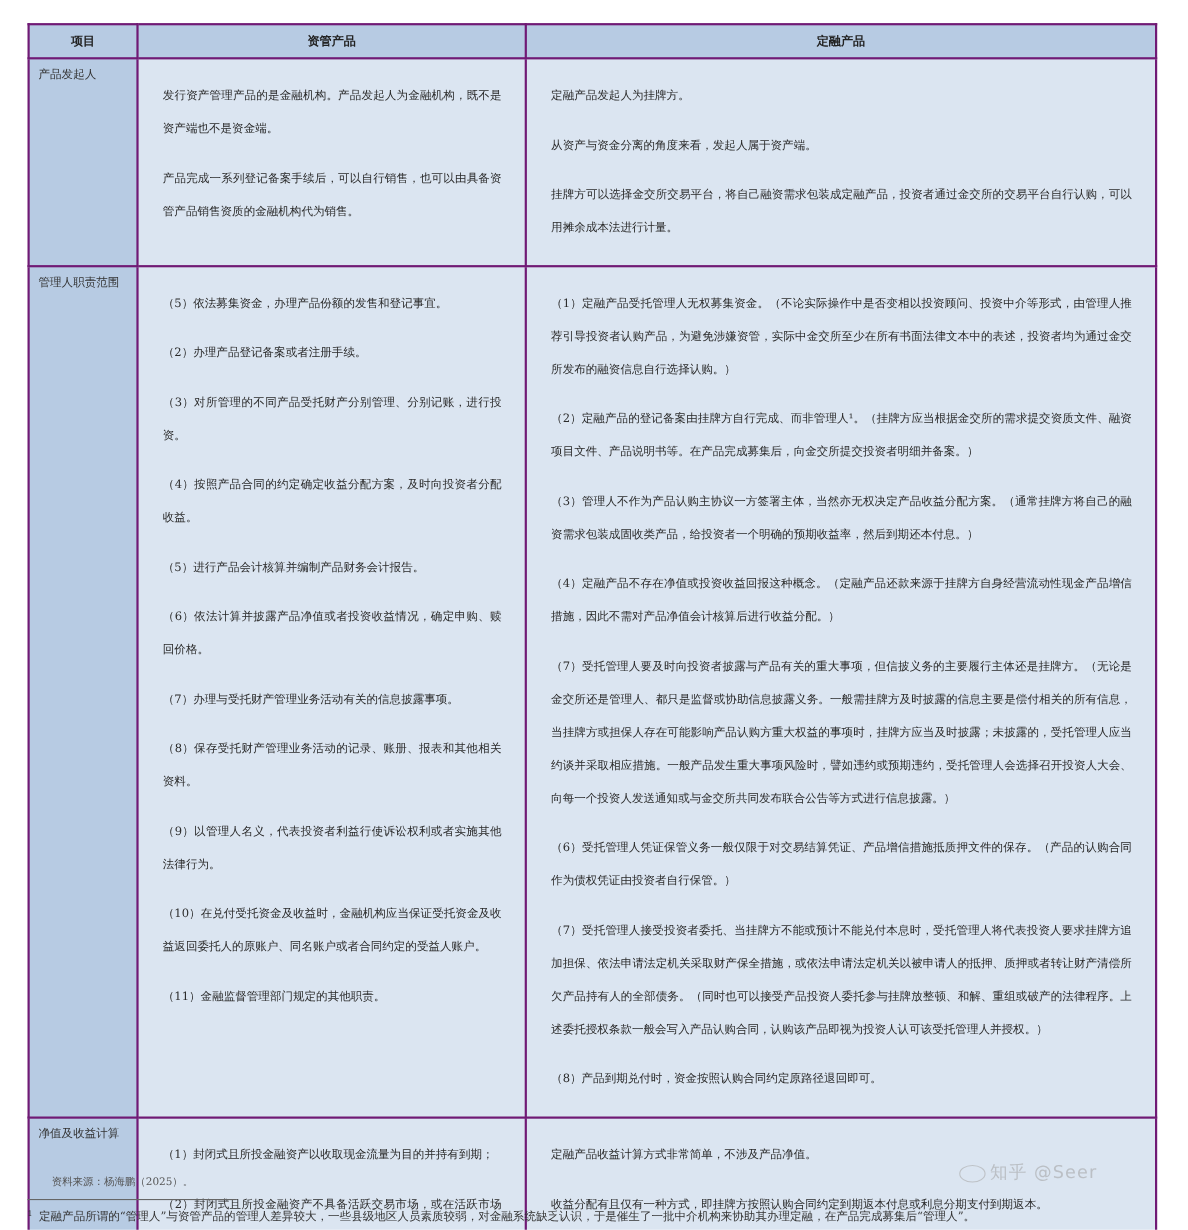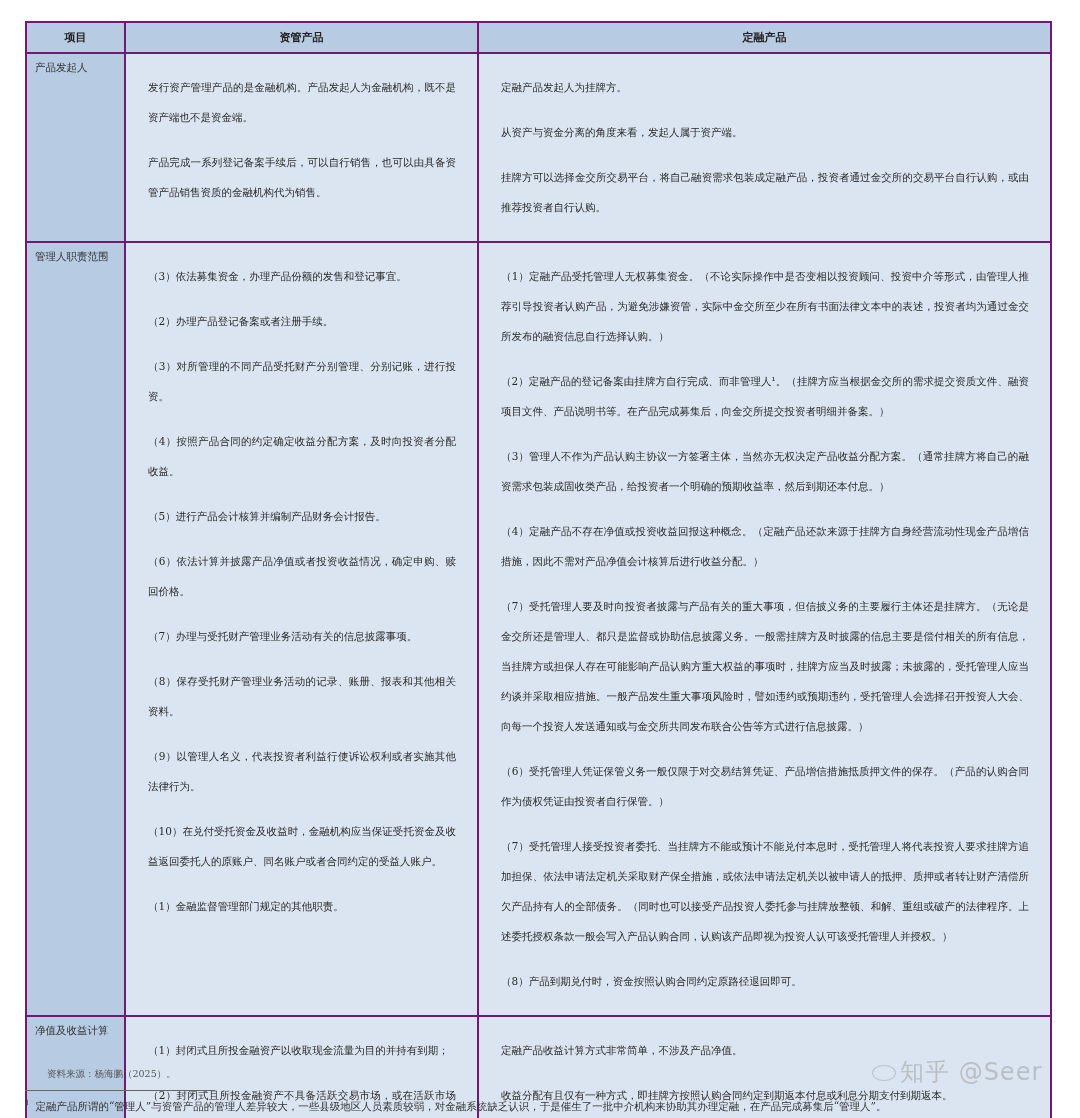--- a/index.html
+++ b/index.html
@@ -12,21 +12,21 @@
             text-align: center; vertical-align: middle; color: #222; }
   .tbl td.key { background: #b7cbe3; padding: 7px 0 0 8px; color: #333; }
   .tbl td.cell { background: #dbe5f1; padding: 3px 6px 4px 7px; }
   .p { line-height: 30px; margin: 15px; text-align: justify; }
   .col-key { width: 99px; }
   .col-am  { width: 353px; }
   .source { position: absolute; left: 47px; top: 1068px; font-size: 9.5px; color: #555; }
   .fn-rule { position: absolute; left: 25px; top: 1090px; width: 190px; height: 1px; background: #666; }
   .footnote { position: absolute; left: 25px; top: 1099px; font-size: 10.5px; color: #333; white-space: nowrap; }
   .footnote sup { font-size: 7px; margin-right: 6px; }
-  .watermark { position: absolute; left: 872px; top: 1056px; font-size: 24px; color: rgba(160,160,160,0.55);
+  .watermark { position: absolute; left: 872px; top: 1056px; font-size: 16px; color: rgba(160,160,160,0.55);
                font-family: "DejaVu Sans", sans-serif; letter-spacing: 1px; }
   .watermark .bubble { display: inline-block; width: 22px; height: 14px; border: 1.5px solid rgba(170,170,170,0.6);
                        border-radius: 50%; margin-right: 4px; vertical-align: middle; }
 </style>
 </head>
 <body>
 
 <table class="tbl">
   <colgroup>
     <col class="col-key">
@@ -44,38 +44,38 @@
 
     <tr style="height:156px">
       <td class="key">产品发起人</td>
       <td class="cell">
         <p class="p">发行资产管理产品的是金融机构。产品发起人为金融机构，既不是资产端也不是资金端。</p>
         <p class="p">产品完成一系列登记备案手续后，可以自行销售，也可以由具备资管产品销售资质的金融机构代为销售。</p>
       </td>
       <td class="cell">
         <p class="p">定融产品发起人为挂牌方。</p>
         <p class="p">从资产与资金分离的角度来看，发起人属于资产端。</p>
-        <p class="p">挂牌方可以选择金交所交易平台，将自己融资需求包装成定融产品，投资者通过金交所的交易平台自行认购，或由推荐投资者自行认购。</p>
+        <p class="p">挂牌方可以选择金交所交易平台，将自己融资需求包装成定融产品，投资者通过金交所的交易平台自行认购，可以用摊余成本法进行计量。</p>
       </td>
     </tr>
 
     <tr style="height:635px">
       <td class="key">管理人职责范围</td>
       <td class="cell">
-        <p class="p">（3）依法募集资金，办理产品份额的发售和登记事宜。</p>
+        <p class="p">（5）依法募集资金，办理产品份额的发售和登记事宜。</p>
         <p class="p">（2）办理产品登记备案或者注册手续。</p>
         <p class="p">（3）对所管理的不同产品受托财产分别管理、分别记账，进行投资。</p>
         <p class="p">（4）按照产品合同的约定确定收益分配方案，及时向投资者分配收益。</p>
         <p class="p">（5）进行产品会计核算并编制产品财务会计报告。</p>
         <p class="p">（6）依法计算并披露产品净值或者投资收益情况，确定申购、赎回价格。</p>
         <p class="p">（7）办理与受托财产管理业务活动有关的信息披露事项。</p>
         <p class="p">（8）保存受托财产管理业务活动的记录、账册、报表和其他相关资料。</p>
         <p class="p">（9）以管理人名义，代表投资者利益行使诉讼权利或者实施其他法律行为。</p>
         <p class="p">（10）在兑付受托资金及收益时，金融机构应当保证受托资金及收益返回委托人的原账户、同名账户或者合同约定的受益人账户。</p>
-        <p class="p">（1）金融监督管理部门规定的其他职责。</p>
+        <p class="p">（11）金融监督管理部门规定的其他职责。</p>
       </td>
       <td class="cell">
         <p class="p">（1）定融产品受托管理人无权募集资金。（不论实际操作中是否变相以投资顾问、投资中介等形式，由管理人推荐引导投资者认购产品，为避免涉嫌资管，实际中金交所至少在所有书面法律文本中的表述，投资者均为通过金交所发布的融资信息自行选择认购。）</p>
         <p class="p">（2）定融产品的登记备案由挂牌方自行完成、而非管理人¹。（挂牌方应当根据金交所的需求提交资质文件、融资项目文件、产品说明书等。在产品完成募集后，向金交所提交投资者明细并备案。）</p>
         <p class="p">（3）管理人不作为产品认购主协议一方签署主体，当然亦无权决定产品收益分配方案。（通常挂牌方将自己的融资需求包装成固收类产品，给投资者一个明确的预期收益率，然后到期还本付息。）</p>
         <p class="p">（4）定融产品不存在净值或投资收益回报这种概念。（定融产品还款来源于挂牌方自身经营流动性现金产品增信措施，因此不需对产品净值会计核算后进行收益分配。）</p>
         <p class="p">（7）受托管理人要及时向投资者披露与产品有关的重大事项，但信披义务的主要履行主体还是挂牌方。（无论是金交所还是管理人、都只是监督或协助信息披露义务。一般需挂牌方及时披露的信息主要是偿付相关的所有信息，当挂牌方或担保人存在可能影响产品认购方重大权益的事项时，挂牌方应当及时披露；未披露的，受托管理人应当约谈并采取相应措施。一般产品发生重大事项风险时，譬如违约或预期违约，受托管理人会选择召开投资人大会、向每一个投资人发送通知或与金交所共同发布联合公告等方式进行信息披露。）</p>
         <p class="p">（6）受托管理人凭证保管义务一般仅限于对交易结算凭证、产品增信措施抵质押文件的保存。（产品的认购合同作为债权凭证由投资者自行保管。）</p>
         <p class="p">（7）受托管理人接受投资者委托、当挂牌方不能或预计不能兑付本息时，受托管理人将代表投资人要求挂牌方追加担保、依法申请法定机关采取财产保全措施，或依法申请法定机关以被申请人的抵押、质押或者转让财产清偿所欠产品持有人的全部债务。（同时也可以接受产品投资人委托参与挂牌放整顿、和解、重组或破产的法律程序。上述委托授权条款一般会写入产品认购合同，认购该产品即视为投资人认可该受托管理人并授权。）</p>
         <p class="p">（8）产品到期兑付时，资金按照认购合同约定原路径退回即可。</p>

